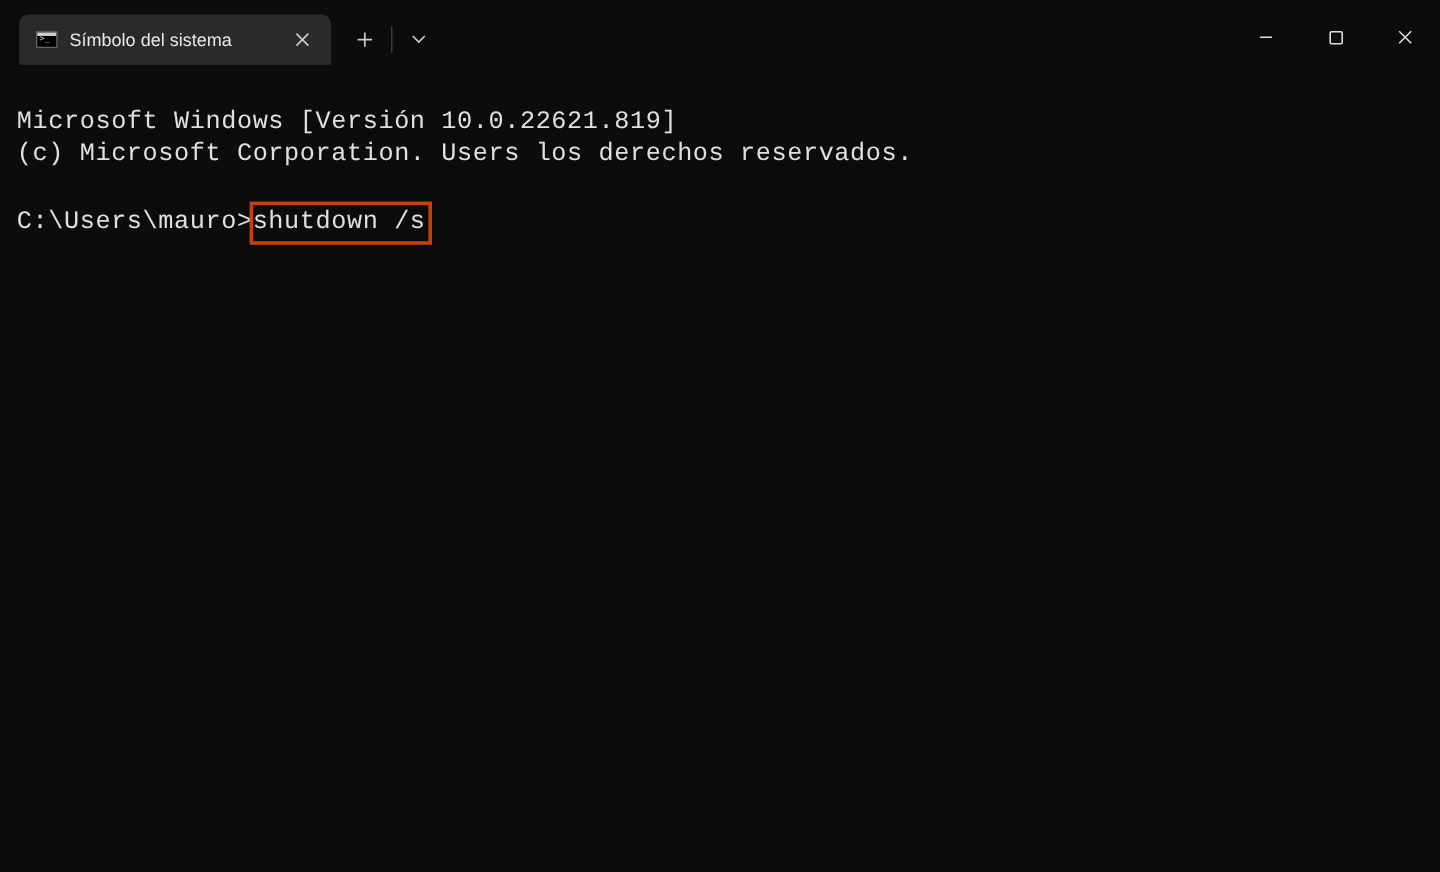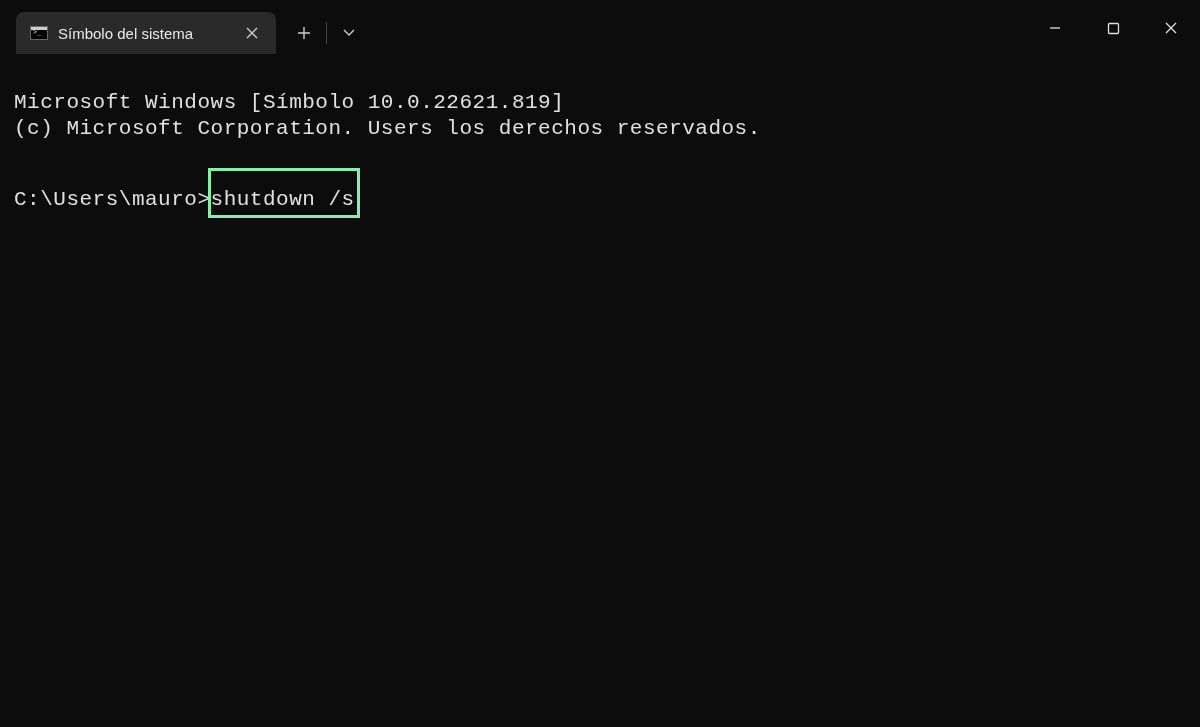--- a/index.html
+++ b/index.html
@@ -12,21 +12,21 @@
       height: 727px;
       background: #0c0c0c;
       font-family: 'Segoe UI', Tahoma, sans-serif;
       overflow: hidden;
       position: relative;
     }
     .title-bar {
       height: 54px;
       background: #0c0c0c;
       display: flex;
-      align-items: flex-start;
+      align-items: center;
       padding-top: 12px;
       gap: 16px;
     }
     .tabs-area {
       display: flex;
       align-items: center;
       padding-left: 16px;
       flex: 1;
     }
     .tab {
@@ -126,22 +126,22 @@
       line-height: 26px;
       color: #e0e0e0;
       white-space: pre;
       letter-spacing: 0.5px;
     }
     .prompt-line {
       margin-top: 26px;
     }
     .highlight-box {
       display: inline-block;
-      border: 3px solid #86efac;
-      padding: 16px 2px 2px 0px;
+      border: 3px solid #c2410c;
+      padding: 2px 2px 2px 0px;
       margin-left: -3px;
     }
   </style>
 </head>
 <body>
 
 <div class="title-bar">
   <div class="tabs-area">
     <div class="tab">
       <div class="tab-icon"></div>
@@ -179,16 +179,16 @@
     </div>
     <div class="win-btn close-btn">
       <svg width="14" height="14" viewBox="0 0 14 14">
           <path d="M2 2 L12 12 M12 2 L2 12"></path>
         </svg>
     </div>
   </div>
 </div>
 
 <div class="terminal-content">
-<span>Microsoft Windows [Símbolo 10.0.22621.819]</span>
+<span>Microsoft Windows [Versión 10.0.22621.819]</span>
 <span>(c) Microsoft Corporation. Users los derechos reservados.</span>
 <div class="prompt-line"><span>C:\Users\mauro&gt;</span><span class="highlight-box"><span>shutdown /s</span></span></div>
 </div>
 
 </body></html>

